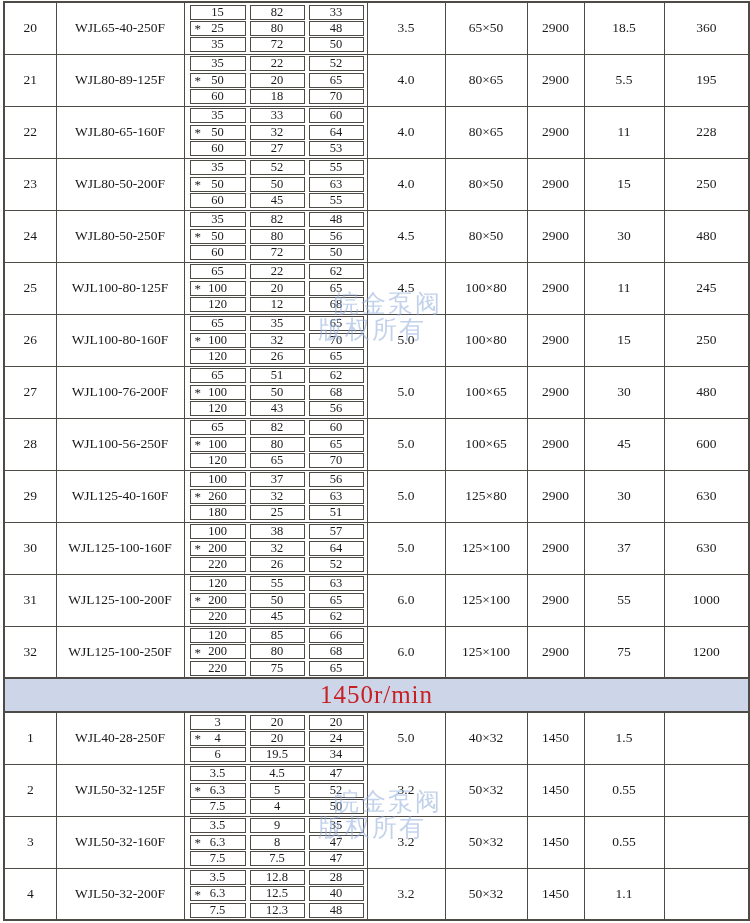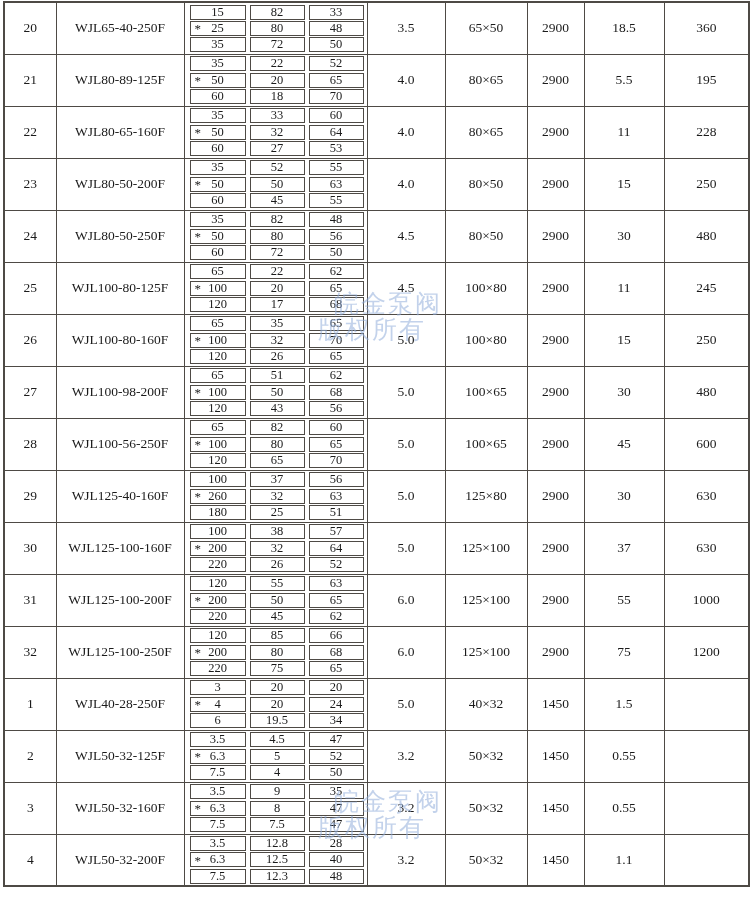--- a/index.html
+++ b/index.html
@@ -356,21 +356,21 @@
                 <span>20</span>
               </div>
         <div class="subcell">
                 <span>65</span>
               </div>
         <div class="subcell">
                 <span class="star"></span>
                 <span>120</span>
               </div>
         <div class="subcell">
-                <span>17</span>
+                <span>12</span>
               </div>
         <div class="subcell">
                 <span>68</span>
               </div>
       </div>
     </td>
     <td><span>4.5</span></td>
     <td><span>100×80</span></td>
     <td><span>2900</span></td>
     <td><span>11</span></td>
@@ -416,21 +416,21 @@
     </td>
     <td><span>5.0</span></td>
     <td><span>100×80</span></td>
     <td><span>2900</span></td>
     <td><span>15</span></td>
     <td><span>250</span></td>
   </tr>
 
   <tr class="main-row">
     <td><span>27</span></td>
-    <td><span>WJL100-98-200F</span></td>
+    <td><span>WJL100-76-200F</span></td>
     <td class="sub-td">
       <div class="subgrid">
         <div class="subcell">
                 <span class="star"></span>
                 <span>65</span>
               </div>
         <div class="subcell">
                 <span>51</span>
               </div>
         <div class="subcell">
@@ -678,20 +678,25 @@
               </div>
       </div>
     </td>
     <td><span>6.0</span></td>
     <td><span>125×100</span></td>
     <td><span>2900</span></td>
     <td><span>75</span></td>
     <td><span>1200</span></td>
   </tr>
 
+  <tr class="banner-row">
+    <td class="banner-cell" colspan="8">
+      <span>1450r/min</span>
+    </td>
+  </tr>
 
   <tr class="main-row">
     <td><span>1</span></td>
     <td><span>WJL40-28-250F</span></td>
     <td class="sub-td">
       <div class="subgrid">
         <div class="subcell">
                 <span class="star"></span>
                 <span>3</span>
               </div>

